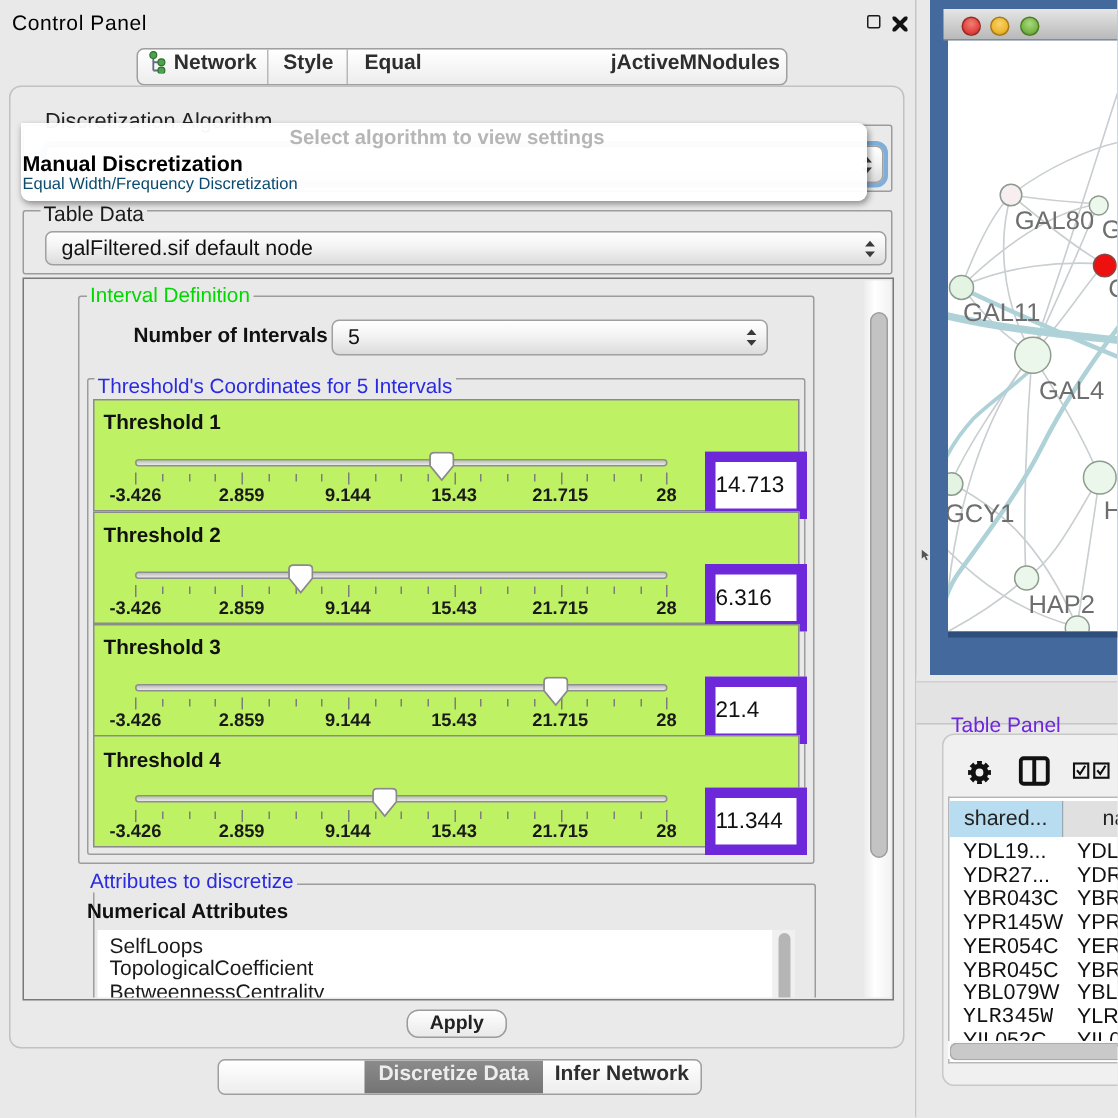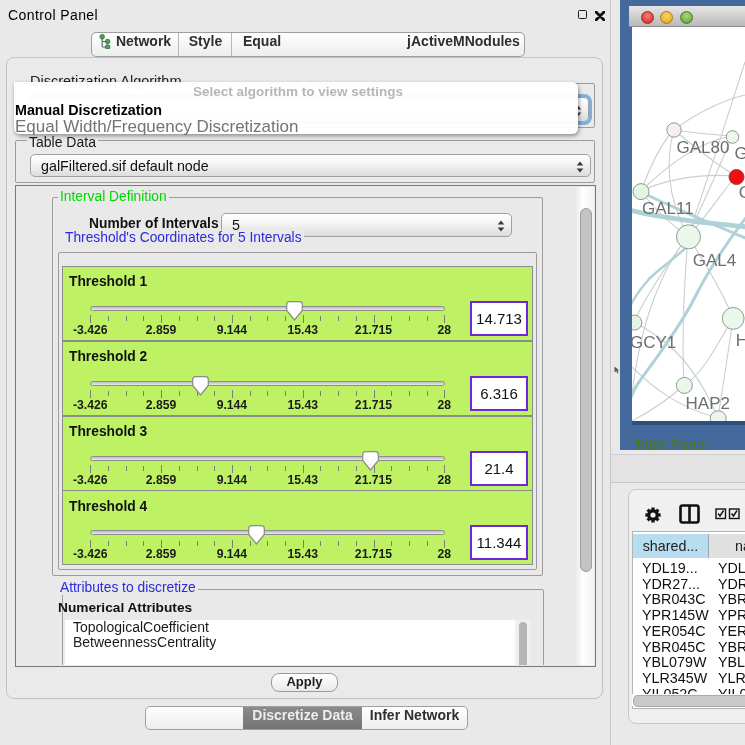--- a/index.html
+++ b/index.html
@@ -13,22 +13,22 @@
   .combo .txt{position:absolute;left:10px;top:50%;transform:translateY(-50%);}
   .combo .arr{position:absolute;right:6px;top:50%;transform:translateY(-50%);height:12px;}
   .grp{position:absolute;border:1px solid #9c9c9c;border-radius:2px;}
   .grptitle{position:absolute;font-size:13.8px;background:transparent;padding:0 2px;}
   .thpanel{position:absolute;left:45px;width:469px;height:73px;
     border:1px solid #8b8b8b;background:#bef264;}
   .thlabel{position:absolute;left:6px;top:7.5px;font-size:13.8px;font-weight:bold;color:#111;}
   .track{position:absolute;left:27px;top:39px;width:355px;height:5px;border-radius:3px;
     border:1px solid #8e8e8e;background:linear-gradient(#bdbdbd,#e9e9e9);box-sizing:border-box;}
   .thumb{position:absolute;top:34px;width:17px;height:20px;}
-  .vbox{position:absolute;left:407px;top:34px;width:54px;height:31px;border:2px solid #6d28d9;
-    background:#fff;font-size:15px;color:#111;text-align:center;line-height:31px;}
+  .vbox{position:absolute;left:407px;top:34px;width:54px;height:31px;border:7px solid #6d28d9;
+    background:#fff;font-size:15px;color:#111;text-align:left;line-height:31px;}
   .ticklbl{position:absolute;top:56px;font-size:12.2px;font-weight:bold;color:#1a1a1a;
     transform:translateX(-50%);}
   .tick{position:absolute;width:1px;background:#7d7d7d;}
   .seg{position:absolute;top:0;bottom:0;display:flex;align-items:flex-start;justify-content:center;
     font-size:14px;font-weight:600;color:#2e2e2e;}
 </style>
 </head>
 <body>
 
 <div class="abs" style="left:0;top:0;width:610px;height:745px;background:#e9e9e9;border-right:1px solid #c6c6c6;"></div>
@@ -88,21 +88,21 @@
 
   <div class="abs" style="left:72px;top:29px;font-size:13.8px;font-weight:bold;color:#111;">Number of Intervals</div>
   <div class="combo" style="left:204px;top:26px;width:289px;height:22px;">
     <div class="txt">5</div>
     <div class="arr"><svg width="8" height="12" viewBox="0 0 8 12">
           <path d="M4 0.5 L7.3 4.4 L0.7 4.4 Z M0.7 7.6 L7.3 7.6 L4 11.5 Z" fill="#3a3a3a"></path>
         </svg></div>
   </div>
 
   <div class="grp" style="left:41px;top:65px;width:477px;height:316px;"></div>
-  <div class="grptitle" style="left:46px;top:43px;color:#2a2ae0;background:#e9e9e9;">Threshold's Coordinates for 5 Intervals</div>
+  <div class="grptitle" style="left:46px;top:63px;color:#2a2ae0;background:#e9e9e9;">Threshold's Coordinates for 5 Intervals</div>
 
   <div id="THP">
       <div class="thpanel" style="top:78.6px">
         <div class="thlabel">Threshold 1</div>
         <div class="track"></div>
         <div class="tick" style="left:27.3px;top:48.5px;height:8px"></div>
         <div class="tick" style="left:45px;top:49.5px;height:5px"></div>
         <div class="tick" style="left:62.7px;top:49.5px;height:5px"></div>
         <div class="tick" style="left:80.39999999999999px;top:49.5px;height:5px"></div>
         <div class="tick" style="left:98.1px;top:48.5px;height:8px"></div>
@@ -241,20 +241,21 @@
      <path d="M2 2 L15 2 L15 8 L2 8 Z" fill="rgba(255,255,255,0.6)"></path>
         </svg>
         <div class="vbox">11.344</div>
       </div>
     </div>
 
   <div class="grp" style="left:45px;top:402px;width:480px;height:100px;"></div>
   <div class="grptitle" style="left:41px;top:393px;color:#2a2ae0;background:#e9e9e9;">Attributes to discretize</div>
   <div class="abs" style="left:41px;top:413px;font-size:13.7px;font-weight:bold;color:#111;">Numerical Attributes</div>
   <div class="abs" style="left:48px;top:433px;width:450px;height:60px;background:#fff;overflow:hidden;font-size:14px;color:#1a1a1a;">
+    <div style="padding-left:8px;height:15.3px;line-height:15.3px;padding-top:3px;">SelfLoops</div>
     <div style="padding-left:8px;height:15.3px;line-height:15.3px;">TopologicalCoefficient</div>
     <div style="padding-left:8px;height:15.3px;line-height:15.3px;">BetweennessCentrality</div>
   </div>
   <div class="abs" style="left:498px;top:433px;width:15px;height:60px;background:#f0f0f0;"></div>
   <div class="abs" style="left:501.5px;top:434.5px;width:8.5px;height:60px;background:#b5b5b5;border-radius:4px 4px 0 0;"></div>
 </div>
 
 <div class="abs" style="left:271px;top:673px;width:65px;height:17px;border:1px solid #9b9b9b;border-radius:8px;
      background:linear-gradient(#ffffff,#e9e9e9);font-size:13px;font-weight:600;color:#222;
      text-align:center;line-height:16px;">Apply</div>
@@ -263,21 +264,21 @@
      border-radius:5px;background:linear-gradient(#ffffff,#ededed);overflow:hidden;">
   <div class="seg" style="left:0;width:97px;padding-bottom:4px;margin-top:41px;">Impute Data</div>
   <div class="seg" style="left:216px;width:105px;padding-bottom:4px;">Infer Network</div>
   <div class="seg" style="left:97px;width:119px;background:linear-gradient(#8b8b8b,#747474);color:#ededed;padding-bottom:4px;box-sizing:border-box;">Discretize Data</div>
 </div>
 
 <div class="abs" style="left:14px;top:82px;width:564px;height:51.5px;background:rgba(255,255,255,0.96);
      border-radius:0 6px 6px 6px;box-shadow:1px 2px 4px rgba(0,0,0,0.4);"></div>
 <div class="abs" style="left:193px;top:84px;width:215px;font-size:13.5px;font-weight:600;color:#b6b6b6;">Select algorithm to view settings</div>
 <div class="abs" style="left:15px;top:102px;font-size:14.3px;font-weight:bold;color:#000;">Manual Discretization</div>
-<div class="abs" style="left:15px;top:116.5px;font-size:17px;color:#737373;">Equal Width/Frequency Discretization</div>
+<div class="abs" style="left:15px;top:116.5px;font-size:11px;color:#0c4a6e;">Equal Width/Frequency Discretization</div>
 
 <svg class="abs" style="left:613px;top:366px;" width="7" height="9" viewBox="0 0 7 9">
   <path d="M1.5 0.5 L1.5 6.5 L3.2 5 L4.4 7.5 L5.5 7 L4.3 4.6 L6.3 4.4 Z" fill="#555"></path>
 </svg>
 
 <div class="abs" style="left:620px;top:0;width:125px;height:450px;background:#44699d;"></div>
 
 <div class="abs" style="left:629px;top:6px;width:116px;height:20px;
      background:linear-gradient(#e6e6e6,#b9b9b9);border-bottom:1px solid #8a8a8a;"></div>
 <div class="abs" style="left:641px;top:11px;width:11px;height:11px;border-radius:50%;background:radial-gradient(circle at 50% 35%,#f08077,#e2463f 60%,#b03028);border:0.5px solid #9a2b24;"></div>
@@ -336,21 +337,21 @@
     <text x="53.6" y="381.5">HAP2</text>
   </g>
 </svg>
 </div>
 
 <div class="abs" style="left:632px;top:421px;width:113px;height:3.5px;background:#2e4f7b;"></div>
 
 <div class="abs" style="left:611px;top:450px;width:134px;height:295px;background:#e9e9e9;"></div>
 <div class="abs" style="left:611px;top:454px;width:134px;height:27px;background:#e3e3e3;
      border-top:1px solid #cfcfcf;border-bottom:1px solid #c6c6c6;"></div>
-<div class="abs" style="left:634px;top:437px;font-size:14px;color:#4d7c0f;">Table Panel</div>
+<div class="abs" style="left:634px;top:475px;font-size:14px;color:#6d28d9;">Table Panel</div>
 
 <div class="abs" style="left:628px;top:489px;width:125px;height:233px;background:#f0f0f0;
      border:1px solid #c8c8c8;border-radius:8px 0 0 8px;"></div>
 
 <svg class="abs" style="left:645px;top:507px;" width="16" height="16" viewBox="0 0 16 16">
   <path fill="#111" fill-rule="evenodd" d="M15.61 6.30 L15.61 9.70 L13.70 9.52 L13.10 10.96 L14.59 12.18 L12.18 14.59 L10.96 13.10 L9.52 13.70 L9.70 15.61 L6.30 15.61 L6.48 13.70 L5.04 13.10 L3.82 14.59 L1.41 12.18 L2.90 10.96 L2.30 9.52 L0.39 9.70 L0.39 6.30 L2.30 6.48 L2.90 5.04 L1.41 3.82 L3.82 1.41 L5.04 2.90 L6.48 2.30 L6.30 0.39 L9.70 0.39 L9.52 2.30 L10.96 2.90 L12.18 1.41 L14.59 3.82 L13.10 5.04 L13.70 6.48 Z M10.6 8 A2.6 2.6 0 1 0 5.4 8 A2.6 2.6 0 1 0 10.6 8 Z"></path>
 </svg>
 <svg class="abs" style="left:679px;top:504px;" width="21" height="20" viewBox="0 0 21 20">
   <rect x="1.5" y="1.5" width="18" height="17" rx="2" fill="none" stroke="#111" stroke-width="2.6"></rect>
   <line x1="10.5" y1="2" x2="10.5" y2="18" stroke="#111" stroke-width="2.6"></line>
@@ -391,21 +392,21 @@
       </div>
       <div style="position:absolute;top:78.5px;left:0;width:113px;height:15.7px;">
   <span style="position:absolute;left:9px;top:1px;">YBR045C</span>
   <span style="position:absolute;left:85px;top:1px;">YBR0</span>
       </div>
       <div style="position:absolute;top:94.19999999999999px;left:0;width:113px;height:15.7px;">
   <span style="position:absolute;left:9px;top:1px;">YBL079W</span>
   <span style="position:absolute;left:85px;top:1px;">YBL0</span>
       </div>
       <div style="position:absolute;top:109.89999999999999px;left:0;width:113px;height:15.7px;">
-  <span style="position:absolute;left:9px;top:1px;">YLR345W</span>
+  <span style="position:absolute;left:9px;top:1px;font-family:Liberation Mono, monospace;">YLR345W</span>
   <span style="position:absolute;left:85px;top:1px;">YLR3</span>
       </div>
       <div style="position:absolute;top:125.6px;left:0;width:113px;height:15.7px;">
   <span style="position:absolute;left:9px;top:1px;">YIL052C</span>
   <span style="position:absolute;left:85px;top:1px;">YIL0</span>
       </div>
     </div>
 </div>
 
 <div class="abs" style="left:632px;top:694px;width:113px;height:12px;background:#fafafa;"></div>

